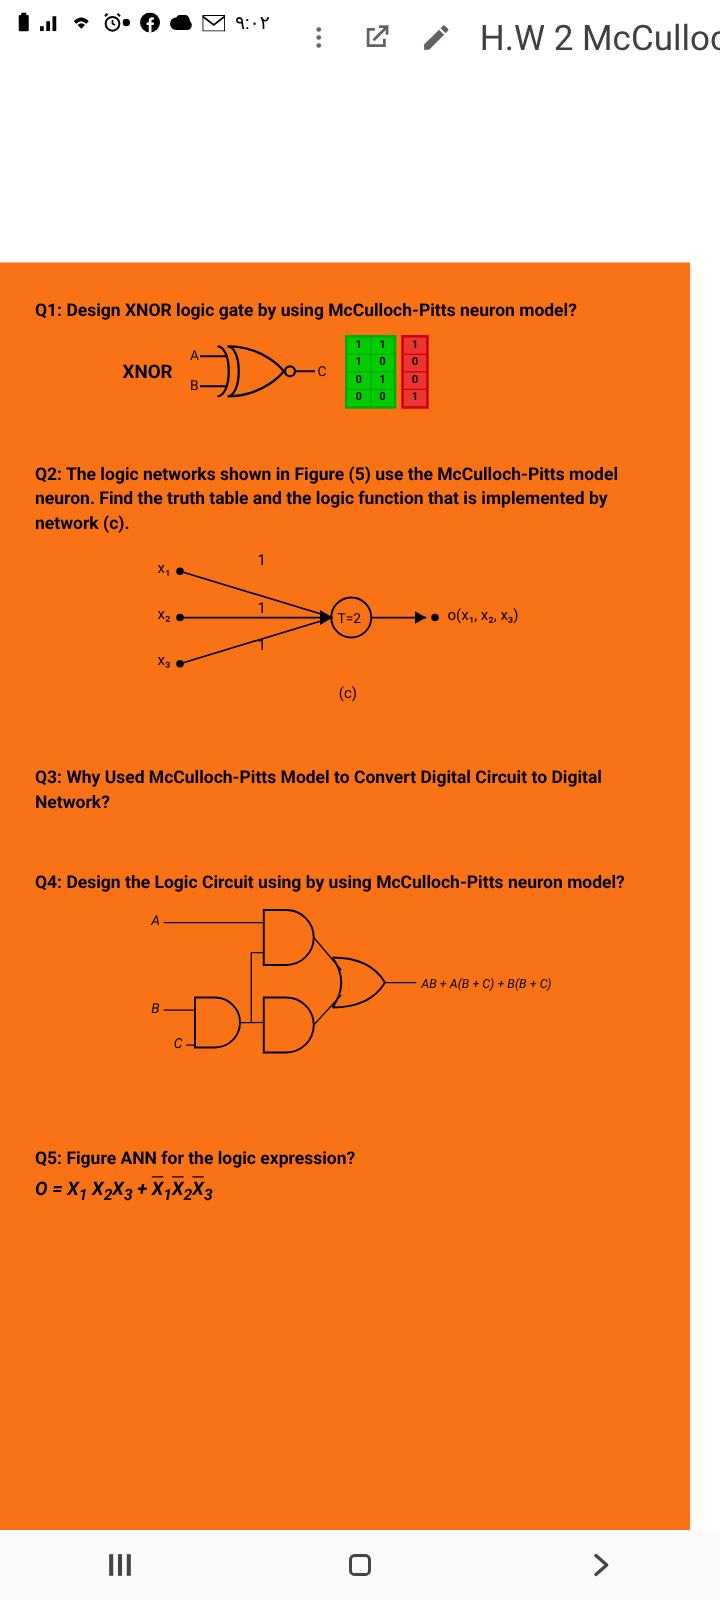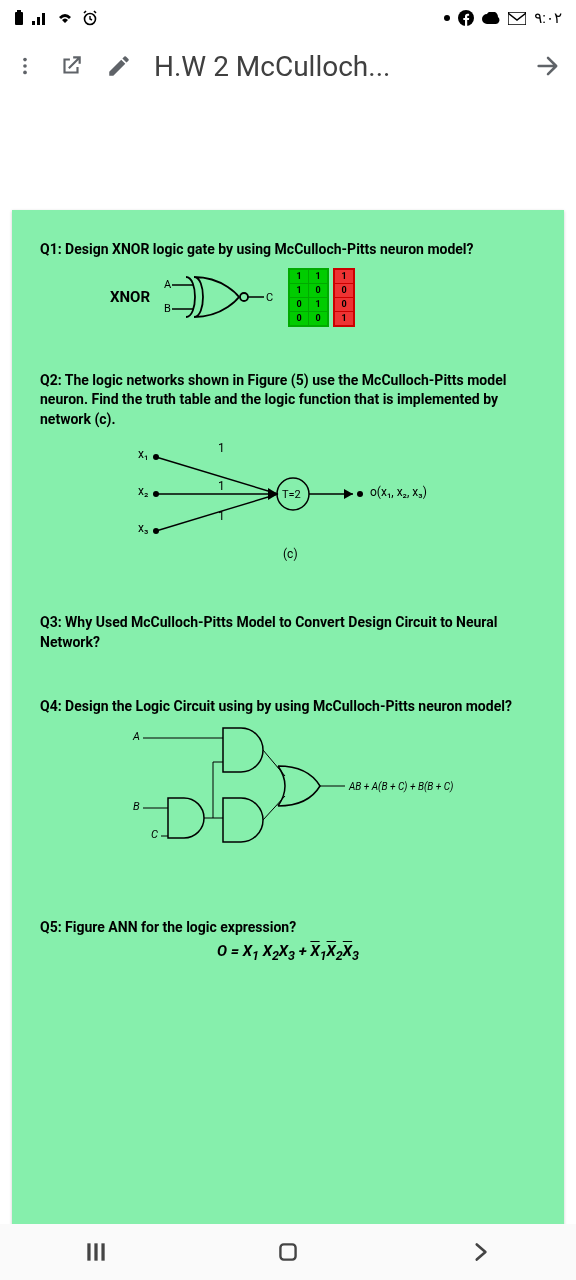--- a/index.html
+++ b/index.html
@@ -1,43 +1,43 @@
 <!DOCTYPE html>
 <html><head>
 <meta charset="utf-8">
 <style>
   html,body{margin:0;padding:0;width:576px;height:1280px;background:#f5f5f5;font-family:Roboto,Arial,sans-serif;overflow:hidden}
-  .screen{width:576px;height:1280px;background:#fff;position:relative;display:flex;flex-direction:column}
+  .screen{width:576px;height:1280px;background:#fff;position:relative;display:flex;flex-direction:row}
   
   .status-bar{height:36px;padding:0 14px;display:flex;align-items:center;justify-content:space-between;color:#000;font-size:15px}
   .status-left,.status-right{display:flex;align-items:center;gap:8px}
   .sb-ico{display:inline-flex;align-items:center}
   
   .app-header{height:60px;display:flex;align-items:center;padding:0 14px;gap:22px;border-bottom:0}
   .hdr-title{flex:1;font-size:28px;color:#404040;white-space:nowrap;overflow:hidden;text-overflow:ellipsis}
   .hdr-ico{color:#5f6368}
-  .page{background:#86efac;width:552px;min-height:1020px;padding:30px 28px 40px 28px;box-sizing:border-box;box-shadow:0 1px 3px rgba(0,0,0,.2);position:absolute;top:210px;left:12px;font-size:14px;color:#000}
+  .page{background:#f97316;width:552px;min-height:1020px;padding:30px 28px 40px 28px;box-sizing:border-box;box-shadow:0 1px 3px rgba(0,0,0,.2);position:absolute;top:210px;left:0;font-size:14px;color:#000}
   .q{font-weight:700;margin:0 0 8px 0;line-height:1.4}
   .block{margin-bottom:44px}
   
   .xnor-wrap{display:flex;align-items:center;gap:14px;margin-top:6px;margin-left:70px}
   .xnor-lbl{font-weight:700;font-size:15px}
   .xnor-gate{width:110px;height:50px;position:relative}
   .tt{display:flex;gap:4px}
   .tt-grid{display:grid;grid-template-columns:repeat(2,18px);grid-auto-rows:13px;gap:1px;background:#0a0;padding:2px}
   .tt-grid.out{grid-template-columns:18px;background:#c00}
   .tt-grid span{background:#0c0;color:#000;font-size:9px;display:flex;align-items:center;justify-content:center;font-weight:700}
   .tt-grid.out span{background:#e33}
   
   .net{width:300px;height:130px;margin:10px auto 0;position:relative;font-size:12px}
   .net-label{position:absolute;}
   
   .circ{width:330px;height:150px;margin:8px auto 0;position:relative;font-size:11px}
   
-  .expr{font-style:italic;font-weight:700;text-align:center;font-size:15px;margin-top:4px}
+  .expr{font-style:italic;font-weight:700;font-size:15px;margin-top:4px}
   .expr .over{text-decoration:overline}
   
   .nav-bar{position:absolute;bottom:0;left:0;right:0;height:56px;display:flex;align-items:center;justify-content:space-around;background:#fafafa}
   .nav-ico{color:#444}
   svg{display:block}
 </style>
 </head>
 <body>
 
 <div class="screen">
@@ -184,21 +184,21 @@
         <span class="net-label" style="left:0;top:82px">x₃</span>
         <span class="net-label" style="left:80px;top:2px">1</span>
         <span class="net-label" style="left:80px;top:40px">1</span>
         <span class="net-label" style="left:80px;top:70px">1</span>
         <span class="net-label" style="left:232px;top:46px">o(x₁, x₂, x₃)</span>
         <span class="net-label" style="left:145px;top:108px;font-style:normal">(c)</span>
       </div>
     </div>
 
     <div class="block">
-      <p class="q">Q3: Why Used McCulloch-Pitts Model to Convert Design Circuit to Neural Network?</p>
+      <p class="q">Q3: Why Used McCulloch-Pitts Model to Convert Digital Circuit to Digital Network?</p>
     </div>
 
     <div class="block">
       <p class="q">Q4: Design the Logic Circuit using by using McCulloch-Pitts neuron model?</p>
       <div class="circ">
         <svg width="330" height="140" viewBox="0 0 330 140">
 
           <text x="10" y="16" font-size="11" font-style="italic">A</text>
           <text x="10" y="86" font-size="11" font-style="italic">B</text>
           <text x="28" y="114" font-size="11" font-style="italic">C</text>

